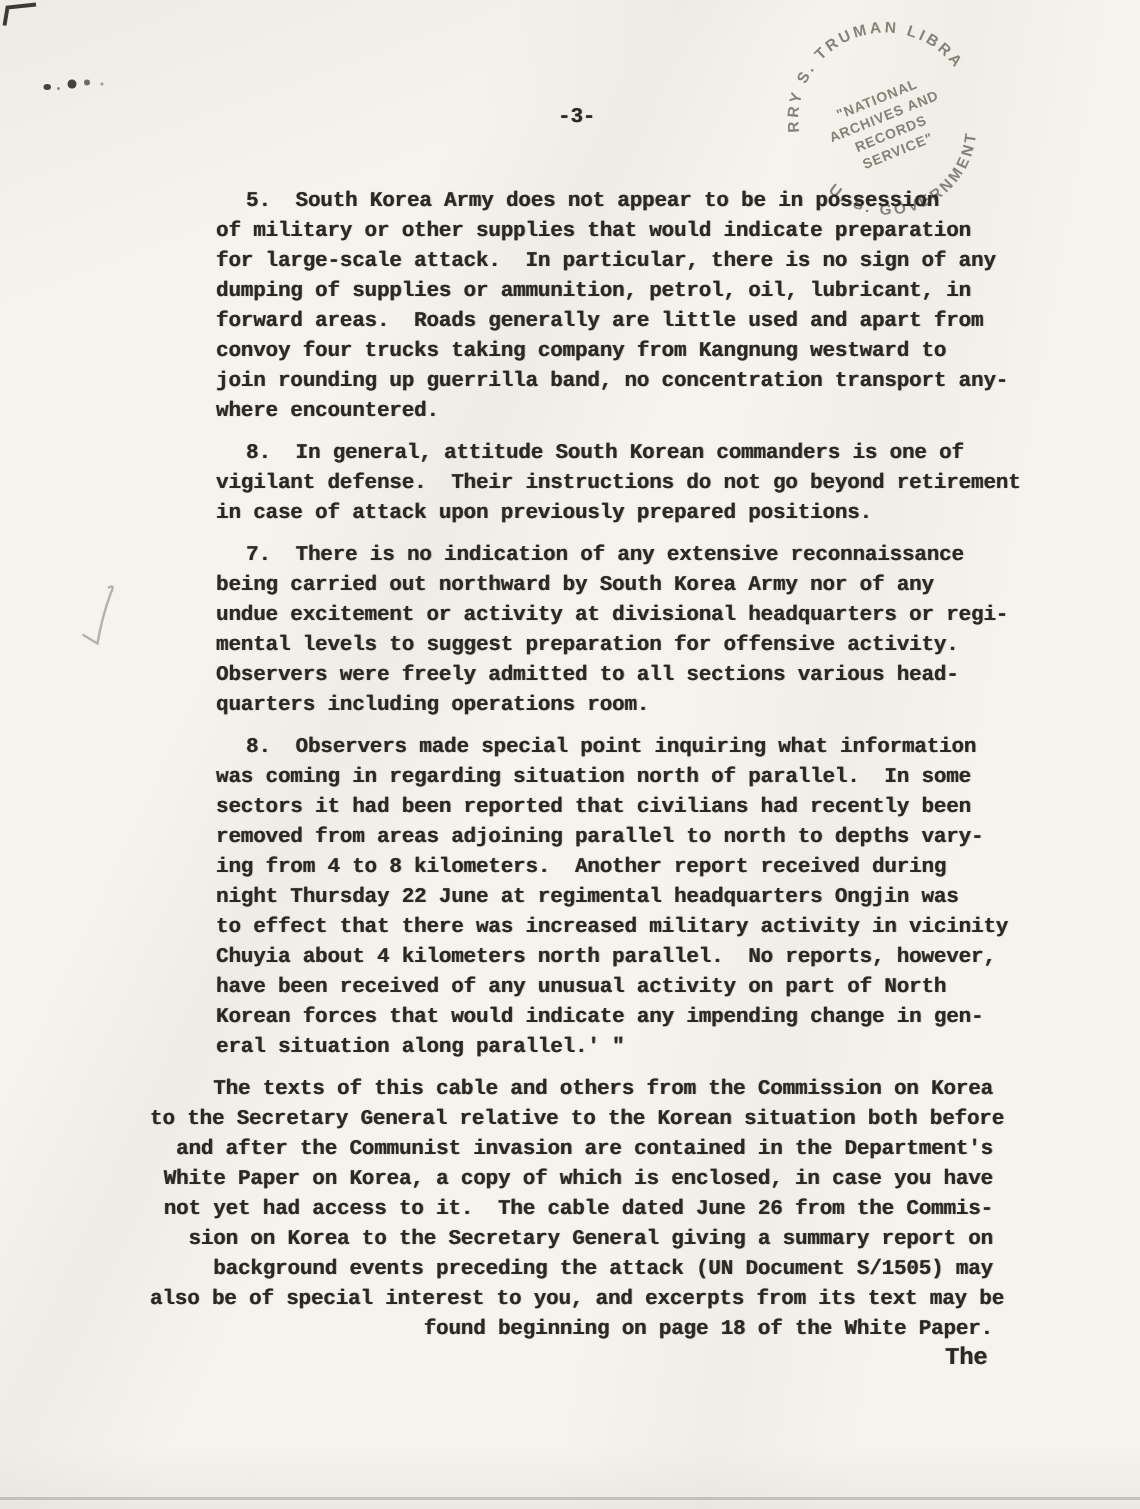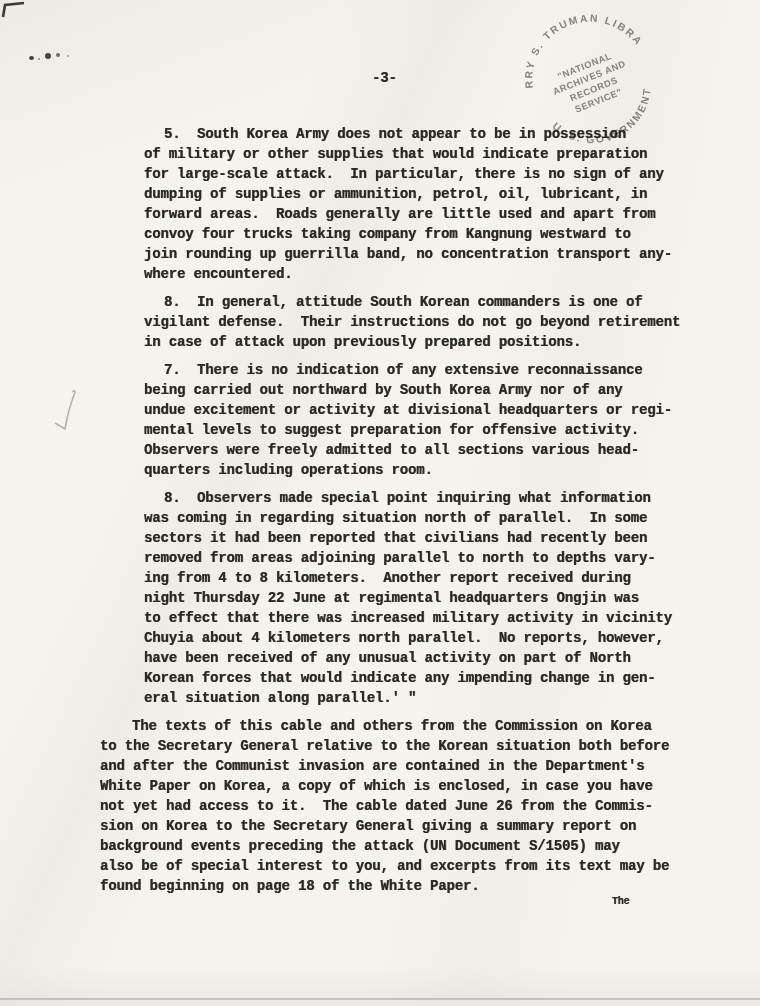--- a/index.html
+++ b/index.html
@@ -22,23 +22,23 @@
     text-shadow:0.4px 0.4px 0.6px rgba(43,40,35,.55), -0.3px 0 0.4px rgba(43,40,35,.3);
   }
   .page-number{
     position:absolute;left:372px;top:70px;font-size:14px;
   }
   .doc-body{
     position:absolute;left:100px;top:124px;width:562px;
     font-size:14px;line-height:20px;
   }
   .para{white-space:pre;margin:0 0 8px 44px;text-indent:20px;}
-  .para.flush{margin-left:0;margin-top:8px;text-indent:32px;}
+  .para.flush{margin-left:0;margin-top:8px;text-indent:32px;text-align:right;}
   .catchword{
-    position:absolute;left:612px;top:896px;font-size:10px;
+    position:absolute;left:630px;top:896px;font-size:16px;
   }
   .stamp{position:absolute;left:513px;top:3px;opacity:.82;}
   .stamp text{
     font-family:"Liberation Sans","DejaVu Sans",sans-serif;
     fill:#6e6a5e;font-weight:bold;
   }
   .stamp .arc{font-size:10px;letter-spacing:2px;}
   .stamp .ctr{font-size:9px;letter-spacing:.6px;text-anchor:middle;}
   .corner-mark{position:absolute;left:0;top:0;}
   .margin-mark{position:absolute;left:48px;top:383px;}

